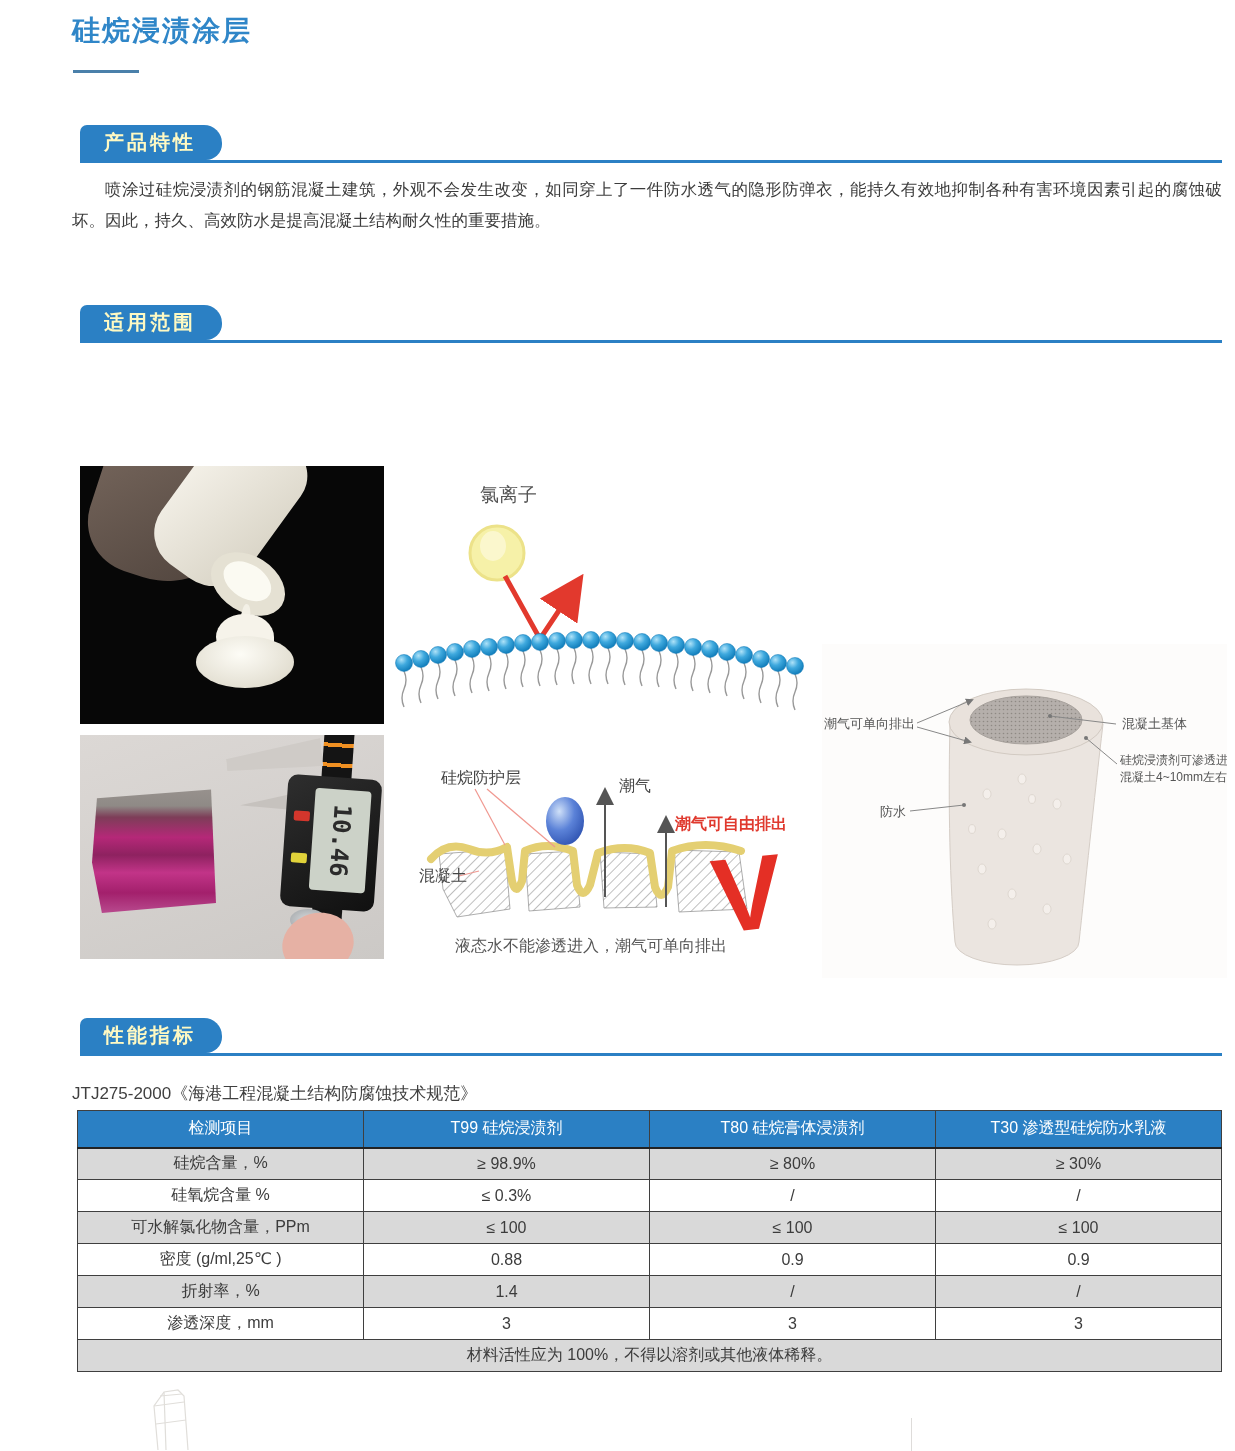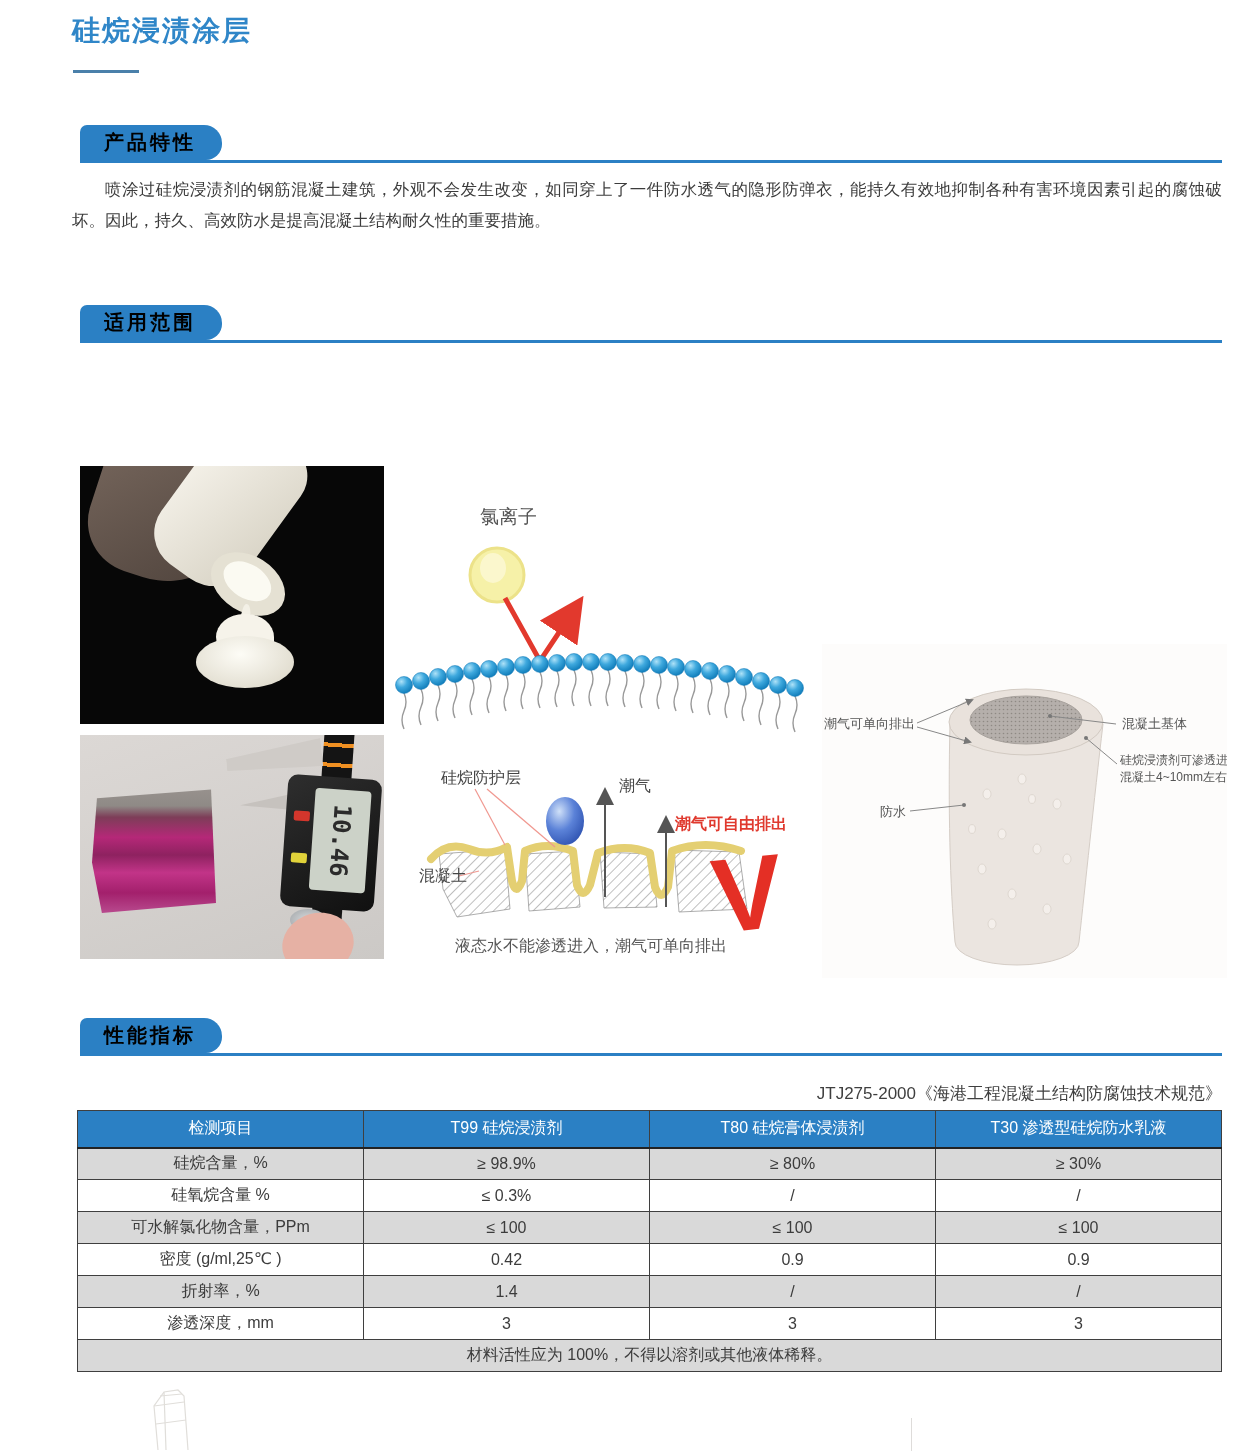--- a/index.html
+++ b/index.html
@@ -6,21 +6,21 @@
   html,body { background:#ffffff; }
   body { font-family:"Liberation Sans","DejaVu Sans",sans-serif; color:#3a3a3a; }
   .page { position:relative; width:1235px; height:1451px; background:#fff; overflow:hidden;margin-left:32px; }
 
   
   .page-title { position:absolute; left:40px; top:12px; font-size:28px; font-weight:bold; color:#2f86c8; letter-spacing:2px; }
   .title-rule { position:absolute; left:41px; top:70px; width:66px; height:3px; background:#4a80aa; }
 
   .section-head { position:absolute; left:40px; width:1150px; height:38px; }
   .section-badge { position:absolute; left:8px; bottom:3px; height:35px; line-height:35px; padding:0 26px 0 24px;
-                   background:#2b80c4; color:#000000; font-size:20px; font-weight:bold; letter-spacing:3px;
+                   background:#2b80c4; color:#fef9c3; font-size:20px; font-weight:bold; letter-spacing:3px;
                    border-radius:7px 18px 16px 0; }
   .section-rule { position:absolute; left:8px; right:0; bottom:0; height:3px; background:#2b80c4; }
 
   
   .para-block { position:absolute; left:40px; width:1150px; }
   .para-block p { font-size:16.5px; line-height:31px; text-align:justify; text-indent:2em; color:#3c3c3c; }
 
   
   .gallery { position:absolute; left:40px; top:466px; width:1160px; height:512px; }
   .fig { position:absolute; overflow:hidden; }
@@ -52,26 +52,26 @@
              border-radius:10px; transform:rotate(4deg); }
   .cp-lcd { position:absolute; left:28px; top:12px; width:56px; height:102px; background:#ccd2c8; border-radius:4px;
             display:flex; align-items:center; justify-content:center; }
   .cp-lcd span { transform:rotate(90deg); font-family:"DejaVu Sans Mono",monospace; font-size:24px; font-weight:bold; color:#2b2b2b; }
   .cp-btn-red { position:absolute; left:8px; top:36px; width:16px; height:10px; background:#d3362c; border-radius:2px; }
   .cp-btn-yel { position:absolute; left:8px; top:78px; width:16px; height:10px; background:#e0d23a; border-radius:2px; }
   .cp-thumb { position:absolute; right:30px; bottom:-16px; width:72px; height:62px; background:#e6b1a4; border-radius:50%; transform:rotate(-15deg); }
   .cp-roller { position:absolute; right:58px; bottom:28px; width:36px; height:22px; background:radial-gradient(#d8dbdd,#9fa3a6); border-radius:50%; }
 
   
-  .diag-chloride { left:322px; top:23px; width:420px; height:245px; background:#fff; }
+  .diag-chloride { left:322px; top:1px; width:420px; height:245px; background:#fff; }
   .diag-barrier  { left:345px; top:293px; width:375px; height:200px; background:#fff; }
   .diag-cylinder { left:750px; top:178px; width:405px; height:334px; background:#fdfcfb; }
 
   
-  .table-caption { position:absolute; left:40px; top:1082px; width:1150px; text-align:right; font-size:17px; color:#3f3f3f; }
+  .table-caption { position:absolute; left:40px; top:1082px; width:1150px; text-align:left; font-size:17px; color:#3f3f3f; }
   table.perf { position:absolute; left:45px; top:1110px; width:1145px; border-collapse:collapse; table-layout:fixed;border-radius:13px; }
   table.perf th, table.perf td { border:1px solid #3f3f3f; text-align:center; font-size:16px; }
   table.perf th { background:#2b80c4; color:#fff; font-weight:normal; height:37px; border-bottom:2px solid #222; }
   table.perf td { height:32px; color:#3c3c3c; }
   tr.gray td { background:#d9d9d9; }
   tr.white td { background:#ffffff; }
   td.footnote { text-align:left; padding-left:0; background:#d9d9d9; height:30px; }
 
   
   .wm-line { position:absolute; left:879px; top:1418px; width:1px; height:33px; background:#dedcda; }
@@ -296,21 +296,21 @@
         <td>/</td>
       </tr>
       <tr class="gray">
         <td>可水解氯化物含量，PPm</td>
         <td>≤ 100</td>
         <td>≤ 100</td>
         <td>≤ 100</td>
       </tr>
       <tr class="white">
         <td>密度 (g/ml,25℃ )</td>
-        <td>0.42</td>
+        <td>0.88</td>
         <td>0.9</td>
         <td>0.9</td>
       </tr>
       <tr class="gray">
         <td>折射率，%</td>
         <td>1.4</td>
         <td>/</td>
         <td>/</td>
       </tr>
       <tr class="white">

